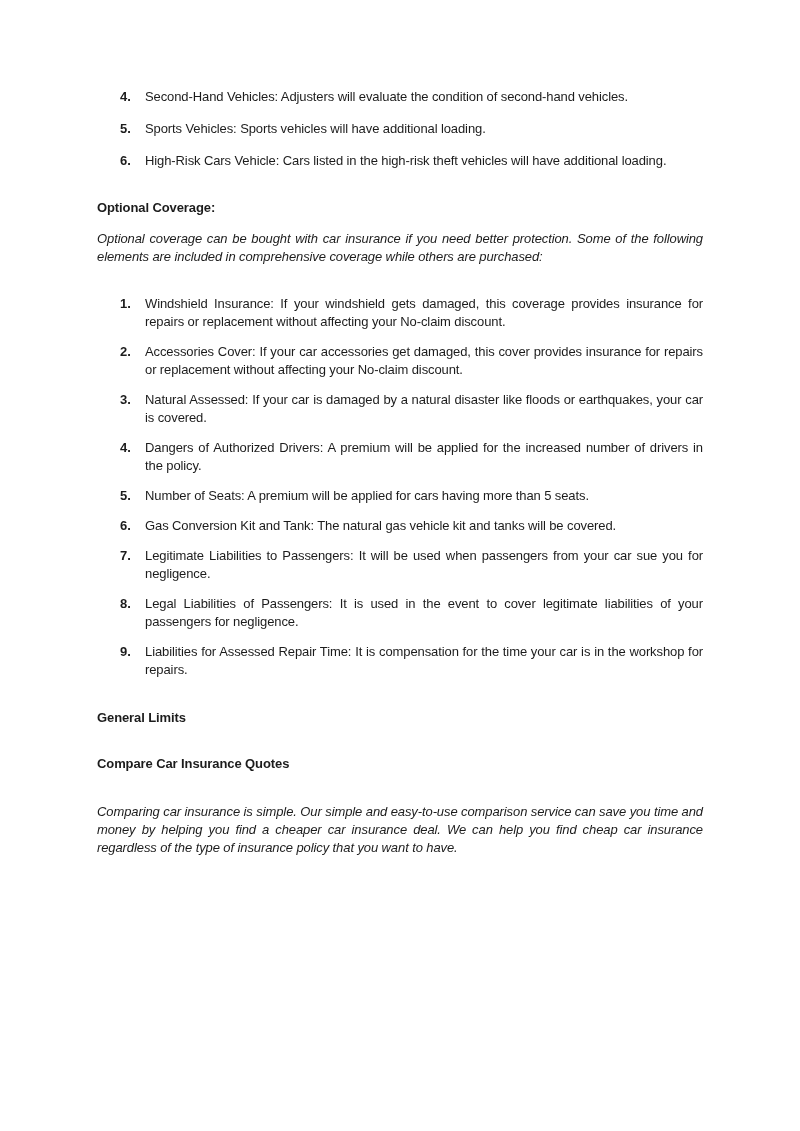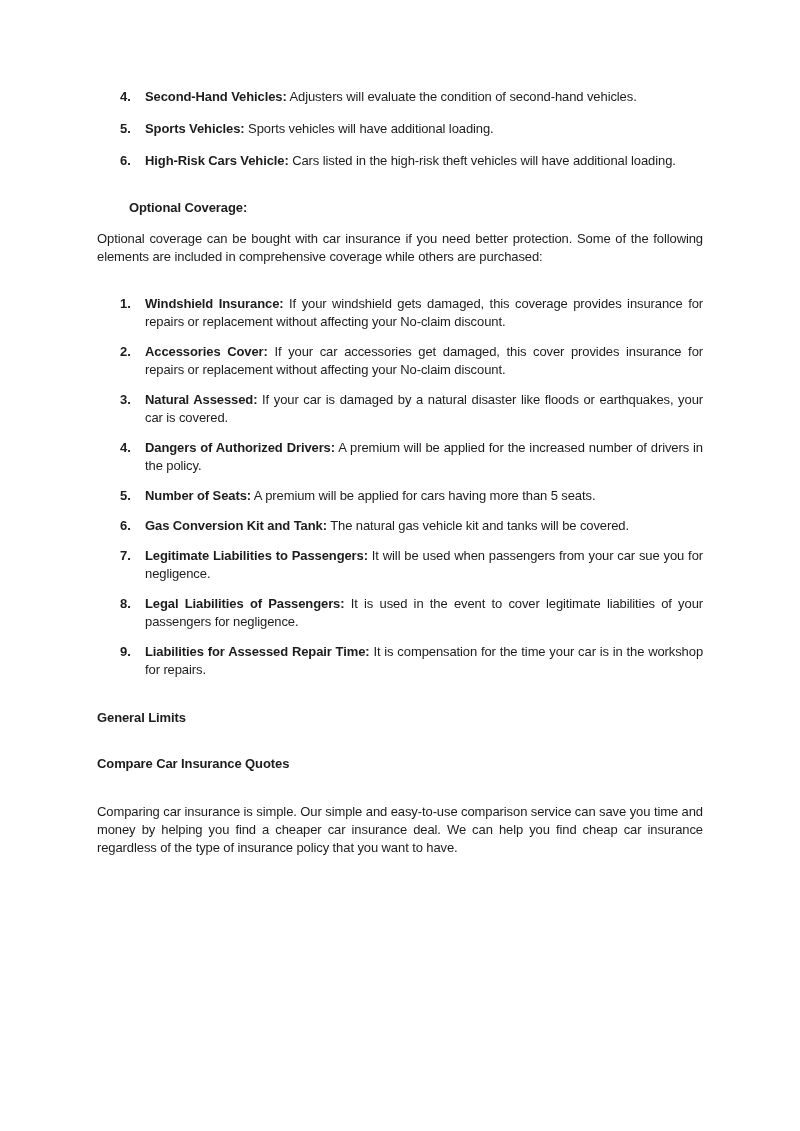--- a/index.html
+++ b/index.html
@@ -15,43 +15,44 @@
     width: 800px;
     height: 1131px;
     background: #ffffff;
     padding: 88px 97px 40px 97px;
     font-size: 13px;
     letter-spacing: -0.1px;
     line-height: 18px;
   }
   .para {
     text-align: justify;
+    font-style: italic;
   }
   .heading {
     font-weight: bold;
   }
   .list { }
   .li {
     display: flex;
     padding-left: 23px;
     margin-bottom: 14px;
   }
   .list-b .li { margin-bottom: 12px; }
   .li .num {
     flex: 0 0 25px;
     font-weight: bold;
   }
   .li .li-body {
     flex: 1 1 auto;
     text-align: justify;
   }
-  .li .li-body b { font-weight: bold; }
+  .li .li-body b { font-weight: normal; }
 
   
-  .h-optional   { margin-top: 29px; margin-bottom: 13px; margin-left: 32px; }
+  .h-optional   { margin-top: 29px; margin-bottom: 13px; }
   .p-optional   { margin-bottom: 14px; }
   .list-b       { margin-top: 29px; }
   .h-general    { margin-top: 30px; margin-bottom: 13px; }
   .p-general    { margin-bottom: 14px; }
   .h-compare    { margin-top: 28px; margin-bottom: 30px; }
 </style>
 </head>
 <body>
 
 <div class="page">

